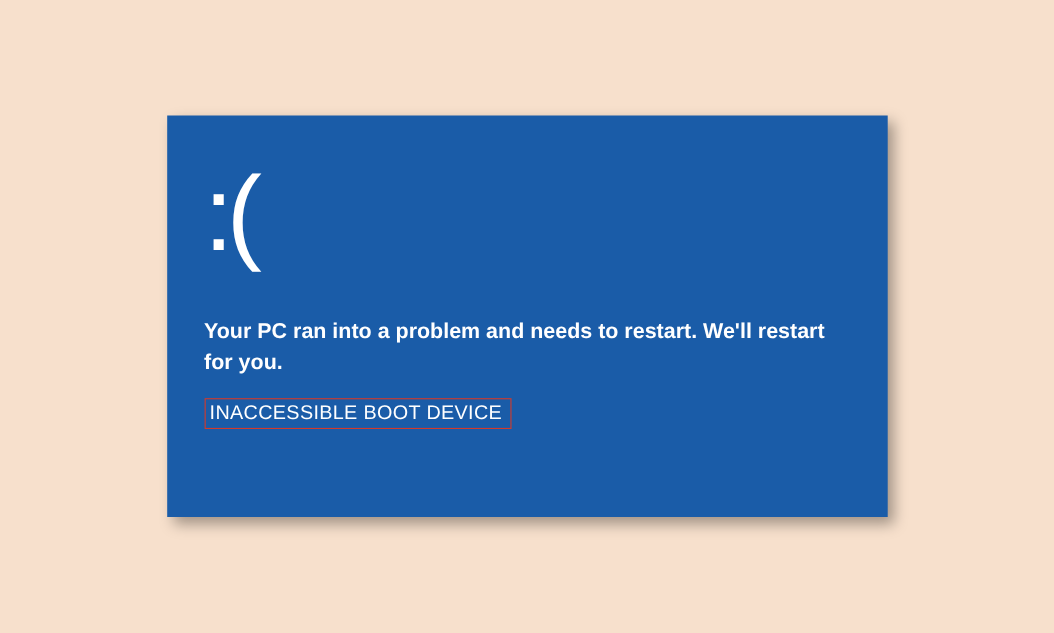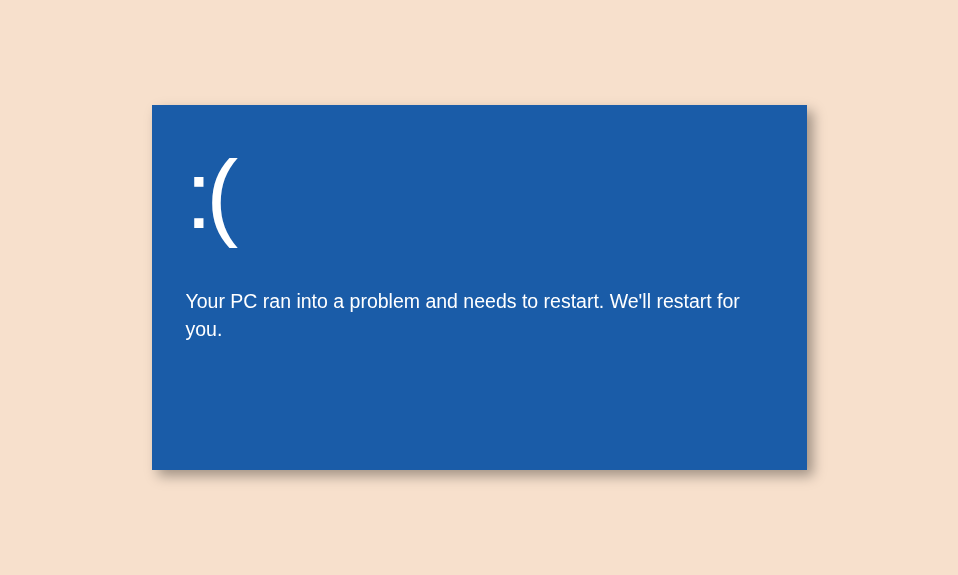--- a/index.html
+++ b/index.html
@@ -28,21 +28,21 @@
     .sad-face {
       font-size: 96px;
       font-weight: 300;
       line-height: 1;
       letter-spacing: -6px;
       margin-bottom: 44px;
       font-family: "Segoe UI Light", "Segoe UI", Arial, sans-serif;
     }
     .message-primary {
       font-size: 19.5px;
-      font-weight: 400;
+      font-weight: 700;
       line-height: 1.45;
       margin-bottom: 18px;
       max-width: 580px;
     }
     .message-secondary {
       font-size: 18px;
       font-weight: 300;
       line-height: 1.45;
       margin-bottom: 6px;
     }
@@ -56,13 +56,16 @@
       font-weight: 300;
       letter-spacing: 0.3px;
     }
   </style>
 </head>
 <body>
 
 <div class="bsod-window">
   <div class="sad-face">:(</div>
   <div class="message-primary">Your PC ran into a problem and needs to restart. We'll restart for you.</div>
+  <div class="error-code-wrap">
+    <span class="error-code">INACCESSIBLE BOOT DEVICE</span>
+  </div>
 </div>
 
 </body></html>

